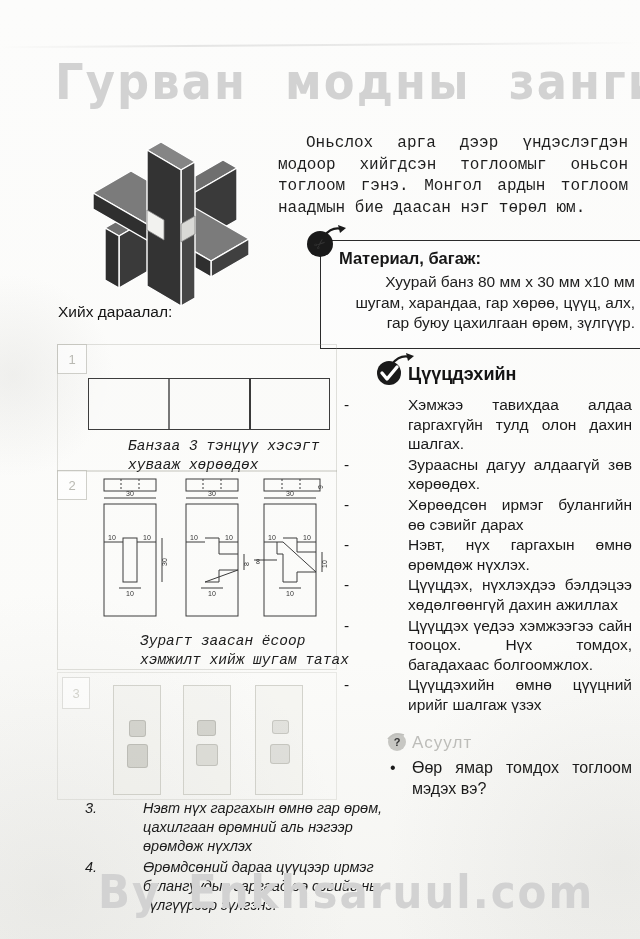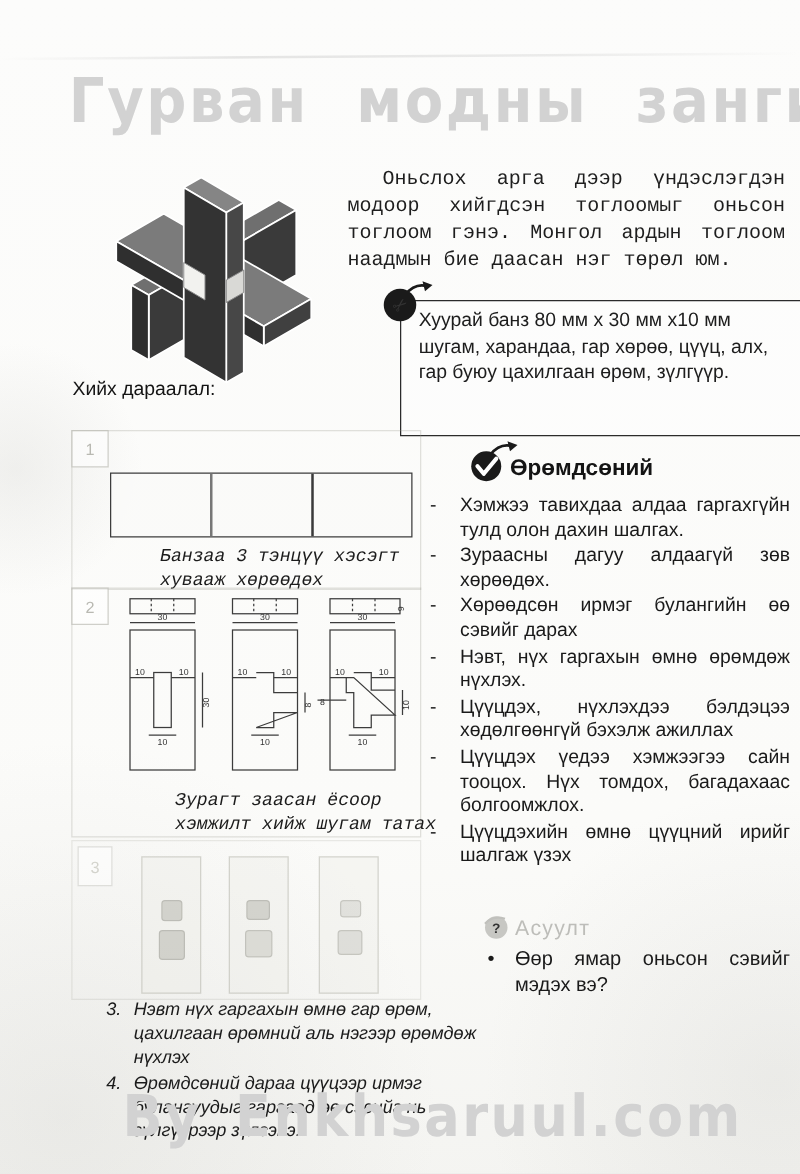--- a/index.html
+++ b/index.html
@@ -19,43 +19,43 @@
     background:linear-gradient(90deg, transparent, rgba(160,160,160,.25) 30%, rgba(160,160,160,.18) 70%, transparent); transform:rotate(-.4deg);}
   .wm{
     color:#d2d2d2; font-weight:bold; font-family:"DejaVu Sans", sans-serif;
     letter-spacing:2px; white-space:nowrap; user-select:none;
   }
   .title-wm{left:62px; top:56px; font-size:44px; word-spacing:20px; transform:scale(1.02,1.12);}
   .footer-wm{left:98px; top:868px; font-size:42px; word-spacing:10px; transform:scale(1.0,1.1);}
   .intro{left:278px; top:133px; width:350px; font-size:16px; line-height:21.5px; text-align:justify; text-indent:28px; color:#1e1e1e;font-family:Liberation Mono, monospace;}
   .mat-box{left:320px; top:240px; width:300px; height:101px; border:1.4px solid #2b2b2b; background:rgba(255,255,255,.4); padding:6px 10px 0 14px;}
   .mat-head{font-weight:bold; font-size:16.5px; margin:2px 0 4px 4px; color:#161616;}
-  .mat-body{font-size:15.5px; line-height:20.5px; text-align:left; color:#1d1d1d;}
+  .mat-body{font-size:15.5px; line-height:20.5px; text-align:right; color:#1d1d1d;}
   .badge{position:absolute; width:46px; height:38px;}
   .seq-head{left:58px; top:303px; font-size:15.5px; font-weight:normal; color:#141414;}
   .sec-box{border:1px solid rgba(150,150,140,.28);}
   .numbox{border:1px solid rgba(150,150,140,.45); background:rgba(255,255,255,.5);
     font-size:13px; color:#b9b9b2; display:flex; align-items:center; justify-content:center;}
   .plank{left:88px; top:378px; width:240px; height:50px; border:1.6px solid #3d3d3d; background:rgba(250,250,248,.6);}
   .plank .div1{position:absolute; left:33%; top:0; width:1.4px; height:100%; background:#777;}
   .plank .div2{position:absolute; left:66.5%; top:0; width:2px; height:100%; background:#3a3a3a;}
   .cap{font-style:italic; font-size:14.5px; line-height:19px; color:#1c1c1c;font-family:Liberation Mono, monospace;}
   .cap1{left:128px; top:437px; width:215px;}
   .cap2{left:140px; top:632px; width:230px;}
   .faded-board{border:1.2px solid rgba(170,170,160,.45); background:rgba(235,235,230,.35); position:absolute;}
   .hole{position:absolute; border-radius:3px; background:rgba(160,160,150,.38); border:1px solid rgba(150,150,140,.35);}
   .numlist{left:85px; top:799px; width:330px; font-style:italic; font-size:14.5px; line-height:19px; color:#1b1b1b;}
   .numlist .row{display:flex; margin-bottom:2px;}
   .numlist .n{width:22px; flex:none;}
-  .numlist .t{flex:1;}
+  .numlist .t{flex:1;margin-left:36px;}
   .inst-head{left:408px; top:364px; font-size:18px; font-weight:bold; color:#141414;}
   .bullets{left:344px; top:395px; width:288px; font-size:15.5px; line-height:19.6px; color:#1a1a1a;}
   .bullet{display:flex; margin-bottom:1px;}
   .bullet .dash{width:24px; flex:none;}
-  .bullet .txt{flex:1; text-align:justify;}
+  .bullet .txt{flex:1; text-align:justify;margin-left:40px;}
   .q-head{left:412px; top:733px; font-size:17px; font-weight:normal; color:#bdbdb9; letter-spacing:1px;}
   .q-list{left:390px; top:757px; width:242px; font-size:16px; line-height:21px; color:#1a1a1a; display:flex;}
   .q-list .b{width:22px; flex:none;}
   .q-list .t{flex:1; text-align:justify;}
   svg text{font-family:"Liberation Sans", sans-serif; fill:#333;}
 </style>
 </head>
 <body>
 
 <div class="page">
@@ -85,20 +85,21 @@
       </g>
 
       <polygon points="84,82 101,92 101,112 84,102" fill="#f2f2ef" stroke="#888" stroke-width=".8"></polygon>
       <polygon points="118,96 132,88 132,106 118,114" fill="#d9d9d6" stroke="#888" stroke-width=".8"></polygon>
     </svg>
   </div>
 
   <div class="abs intro">Оньслох арга дээр үндэслэгдэн модоор хийгдсэн тоглоомыг оньсон тоглоом гэнэ. Монгол ардын тоглоом наадмын бие даасан нэг төрөл юм.</div>
 
   <div class="abs mat-box">
+    <div class="mat-head">Материал, багаж:</div>
     <div class="mat-body">Хуурай банз 80 мм х 30 мм х10 мм шугам, харандаа, гар хөрөө, цүүц, алх, гар буюу цахилгаан өрөм, зүлгүүр.</div>
   </div>
 
   <svg class="badge" style="left:302px; top:222px;" viewBox="0 0 46 38">
     <path d="M22 14 Q30 4 40 7" fill="none" stroke="#1a1a1a" stroke-width="2.2"></path>
     <polygon points="44,6 36,3 38,11" fill="#1a1a1a"></polygon>
     <circle cx="18" cy="22" r="13" fill="#1a1a1a"></circle>
     <text x="18" y="27" font-size="14" fill="#fff" text-anchor="middle" transform="rotate(-40 18 22)">✂</text>
   </svg>
 
@@ -216,58 +217,58 @@
       <span class="t">Өрөмдсөний дараа цүүцээр ирмэг булангуудыг гаргаад өө сэвийг нь зүлгүүрээр зүлгэнэ.</span>
     </div>
   </div>
 
   <svg class="badge" style="left:372px; top:352px;" viewBox="0 0 46 38">
     <path d="M20 12 Q28 2 38 5" fill="none" stroke="#1a1a1a" stroke-width="2.2"></path>
     <polygon points="42,4 34,1 36,9" fill="#1a1a1a"></polygon>
     <circle cx="17" cy="21" r="12" fill="#1a1a1a"></circle>
     <path d="M10 21 l5 6 l10 -12" fill="none" stroke="#fff" stroke-width="3.4" stroke-linecap="round" stroke-linejoin="round"></path>
   </svg>
-  <div class="abs inst-head">Өрөмдсөний</div>
+  <div class="abs inst-head">Цүүцдэхийн</div>
 
   <div class="abs bullets">
     <div class="bullet">
       <span class="dash">-</span>
       <span class="txt">Хэмжээ тавихдаа алдаа гаргахгүйн тулд олон дахин шалгах.</span>
     </div>
     <div class="bullet">
       <span class="dash">-</span>
       <span class="txt">Зураасны дагуу алдаагүй зөв хөрөөдөх.</span>
     </div>
     <div class="bullet">
       <span class="dash">-</span>
       <span class="txt">Хөрөөдсөн ирмэг булангийн өө сэвийг дарах</span>
     </div>
     <div class="bullet">
       <span class="dash">-</span>
       <span class="txt">Нэвт, нүх гаргахын өмнө өрөмдөж нүхлэх.</span>
     </div>
     <div class="bullet">
       <span class="dash">-</span>
-      <span class="txt">Цүүцдэх, нүхлэхдээ бэлдэцээ хөдөлгөөнгүй бэхэлж ажиллах</span>
+      <span class="txt">Цүүцдэх, нүхлэхдээ бэлдэцээ хөдөлгөөнгүй дахин ажиллах</span>
     </div>
     <div class="bullet">
       <span class="dash">-</span>
       <span class="txt">Цүүцдэх үедээ хэмжээгээ сайн тооцох. Нүх томдох, багадахаас болгоомжлох.</span>
     </div>
     <div class="bullet">
       <span class="dash">-</span>
       <span class="txt">Цүүцдэхийн өмнө цүүцний ирийг шалгаж үзэх</span>
     </div>
   </div>
 
   <svg class="badge" style="left:384px; top:729px; width:30px; height:26px;" viewBox="0 0 30 26">
     <circle cx="13" cy="13" r="9" fill="#c7c7c3"></circle>
     <path d="M4 10 Q10 3 20 6" fill="none" stroke="#c0c0bc" stroke-width="1.8"></path>
     <text x="13" y="17" font-size="11" fill="#fff" text-anchor="middle" font-weight="bold">?</text>
   </svg>
   <div class="abs q-head">Асуулт</div>
   <div class="abs q-list">
     <span class="b">•</span>
-    <span class="t">Өөр ямар оньсон сэвийг мэдэх вэ?</span>
+    <span class="t">Өөр ямар томдох тоглоом мэдэх вэ?</span>
   </div>
 
   <div class="abs wm footer-wm">By Enkhsaruul.com</div>
 </div>
 
 </body></html>

